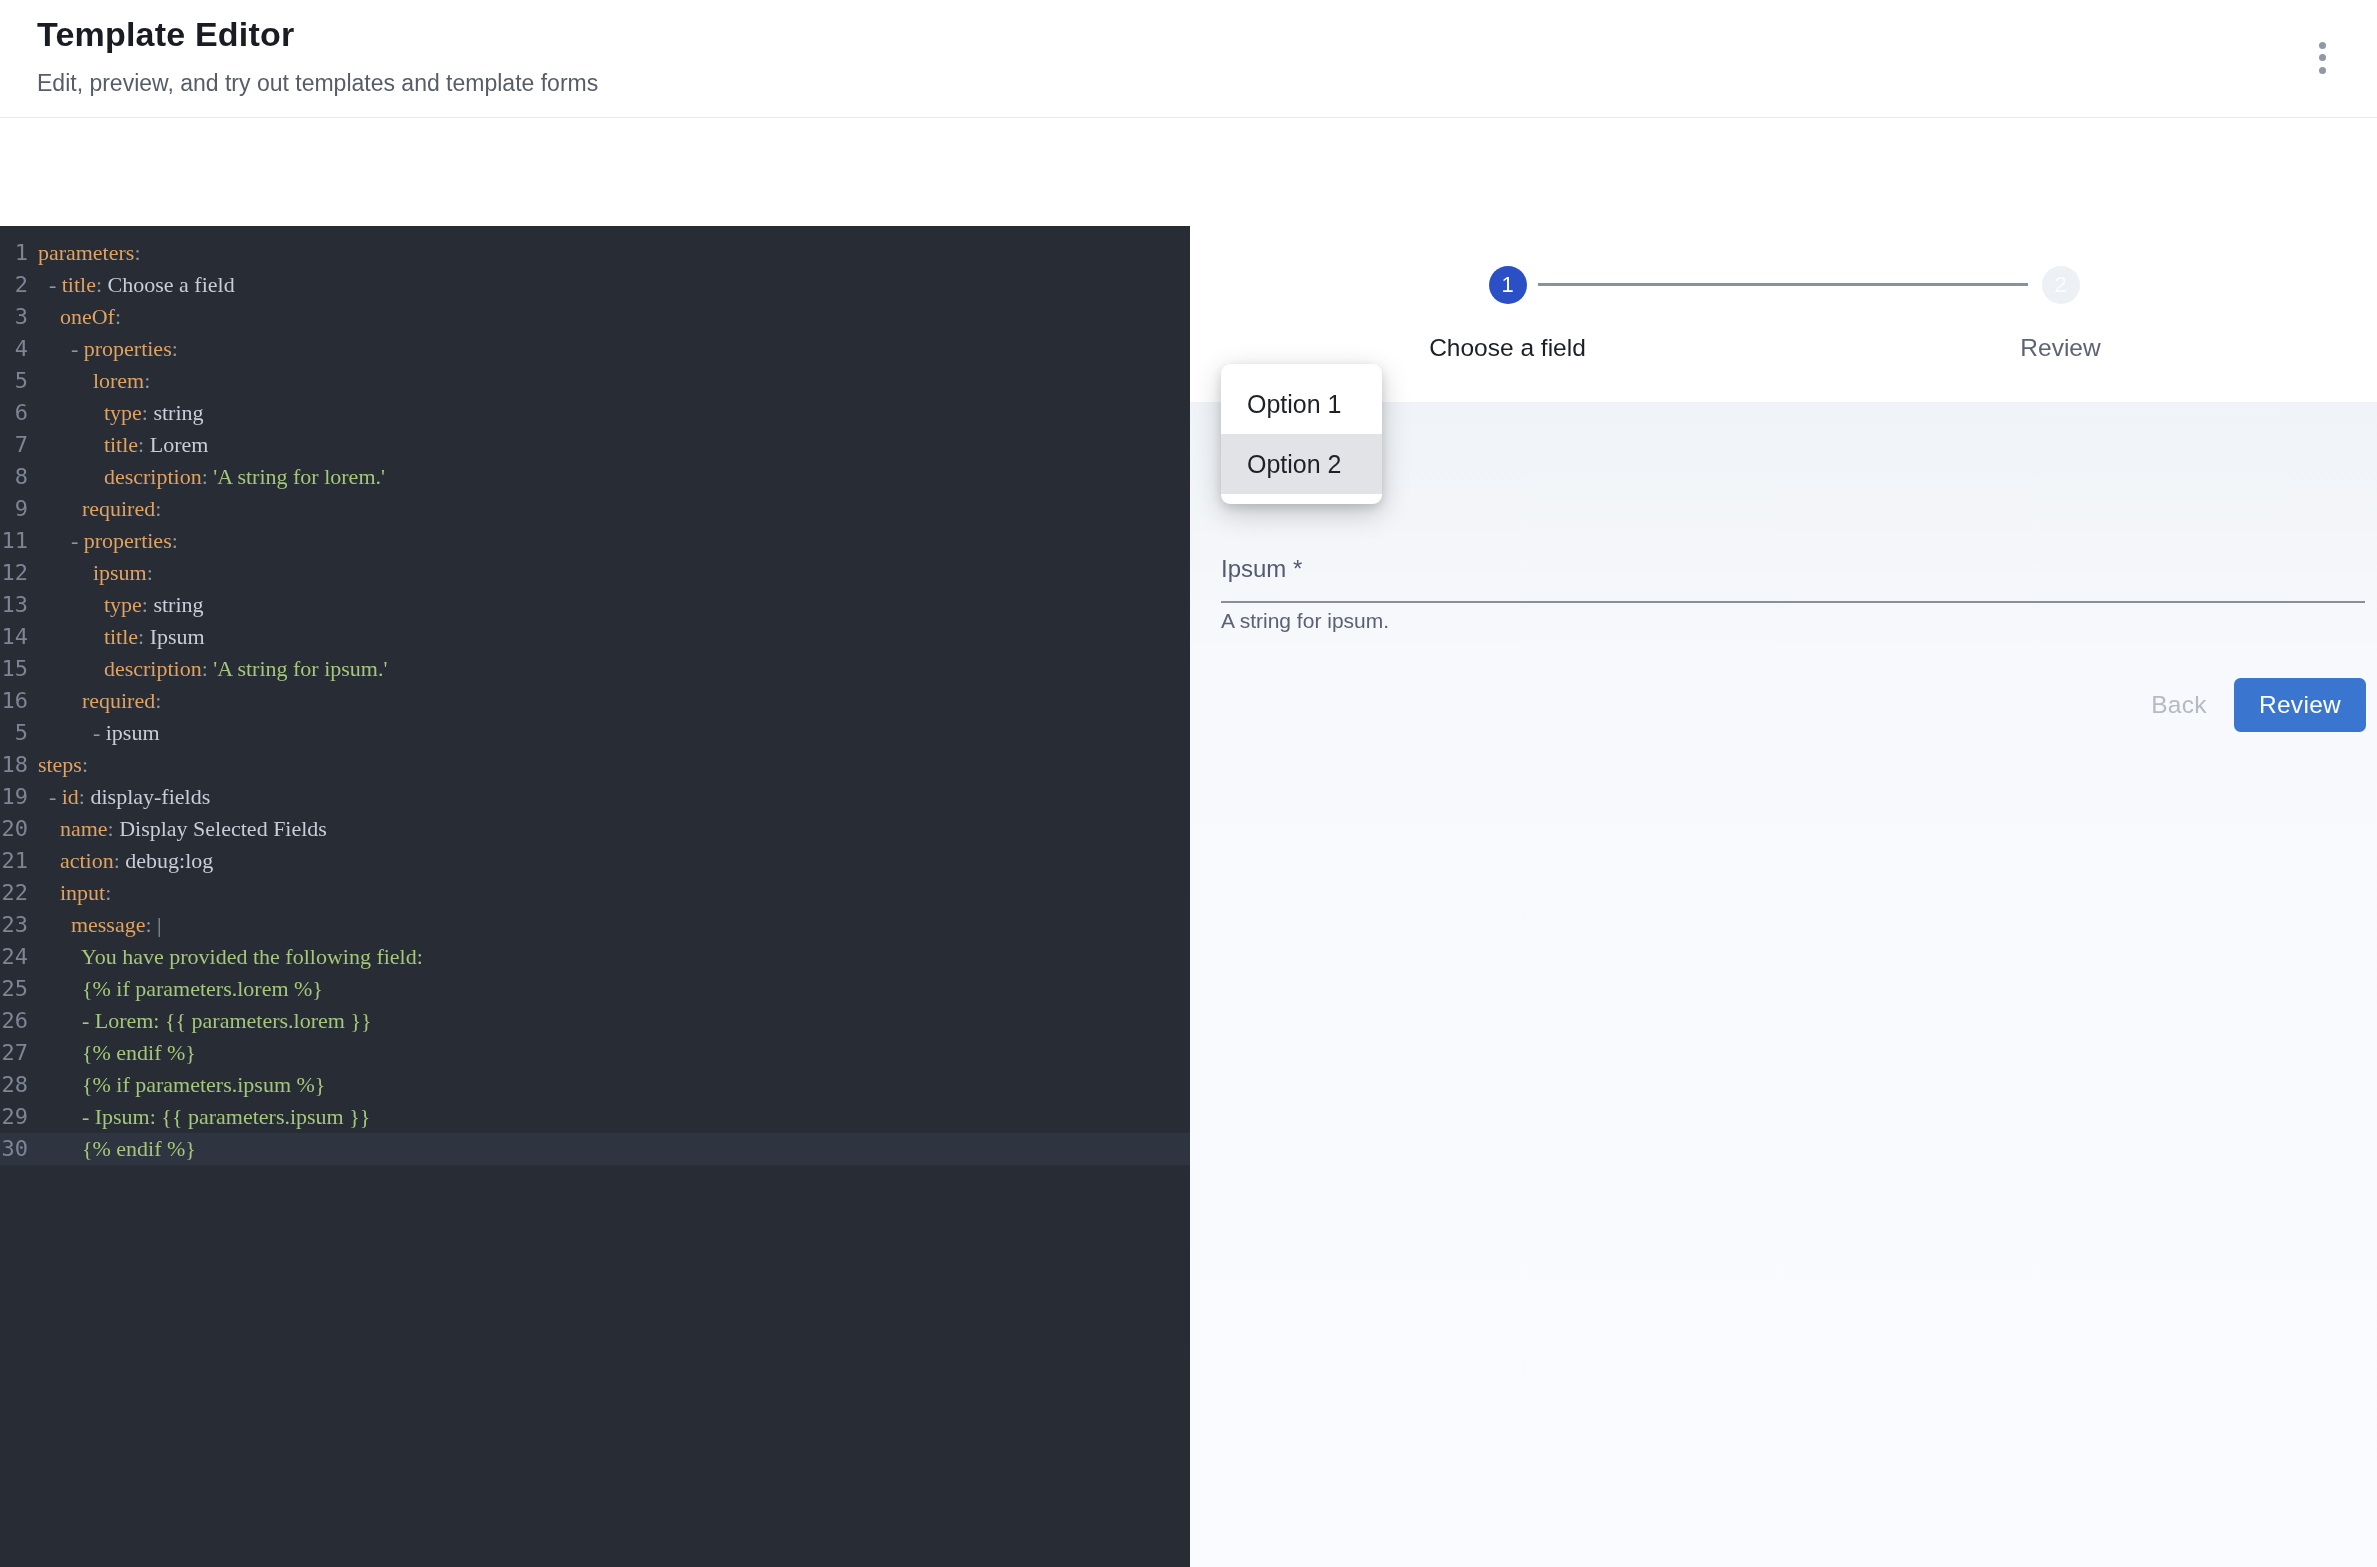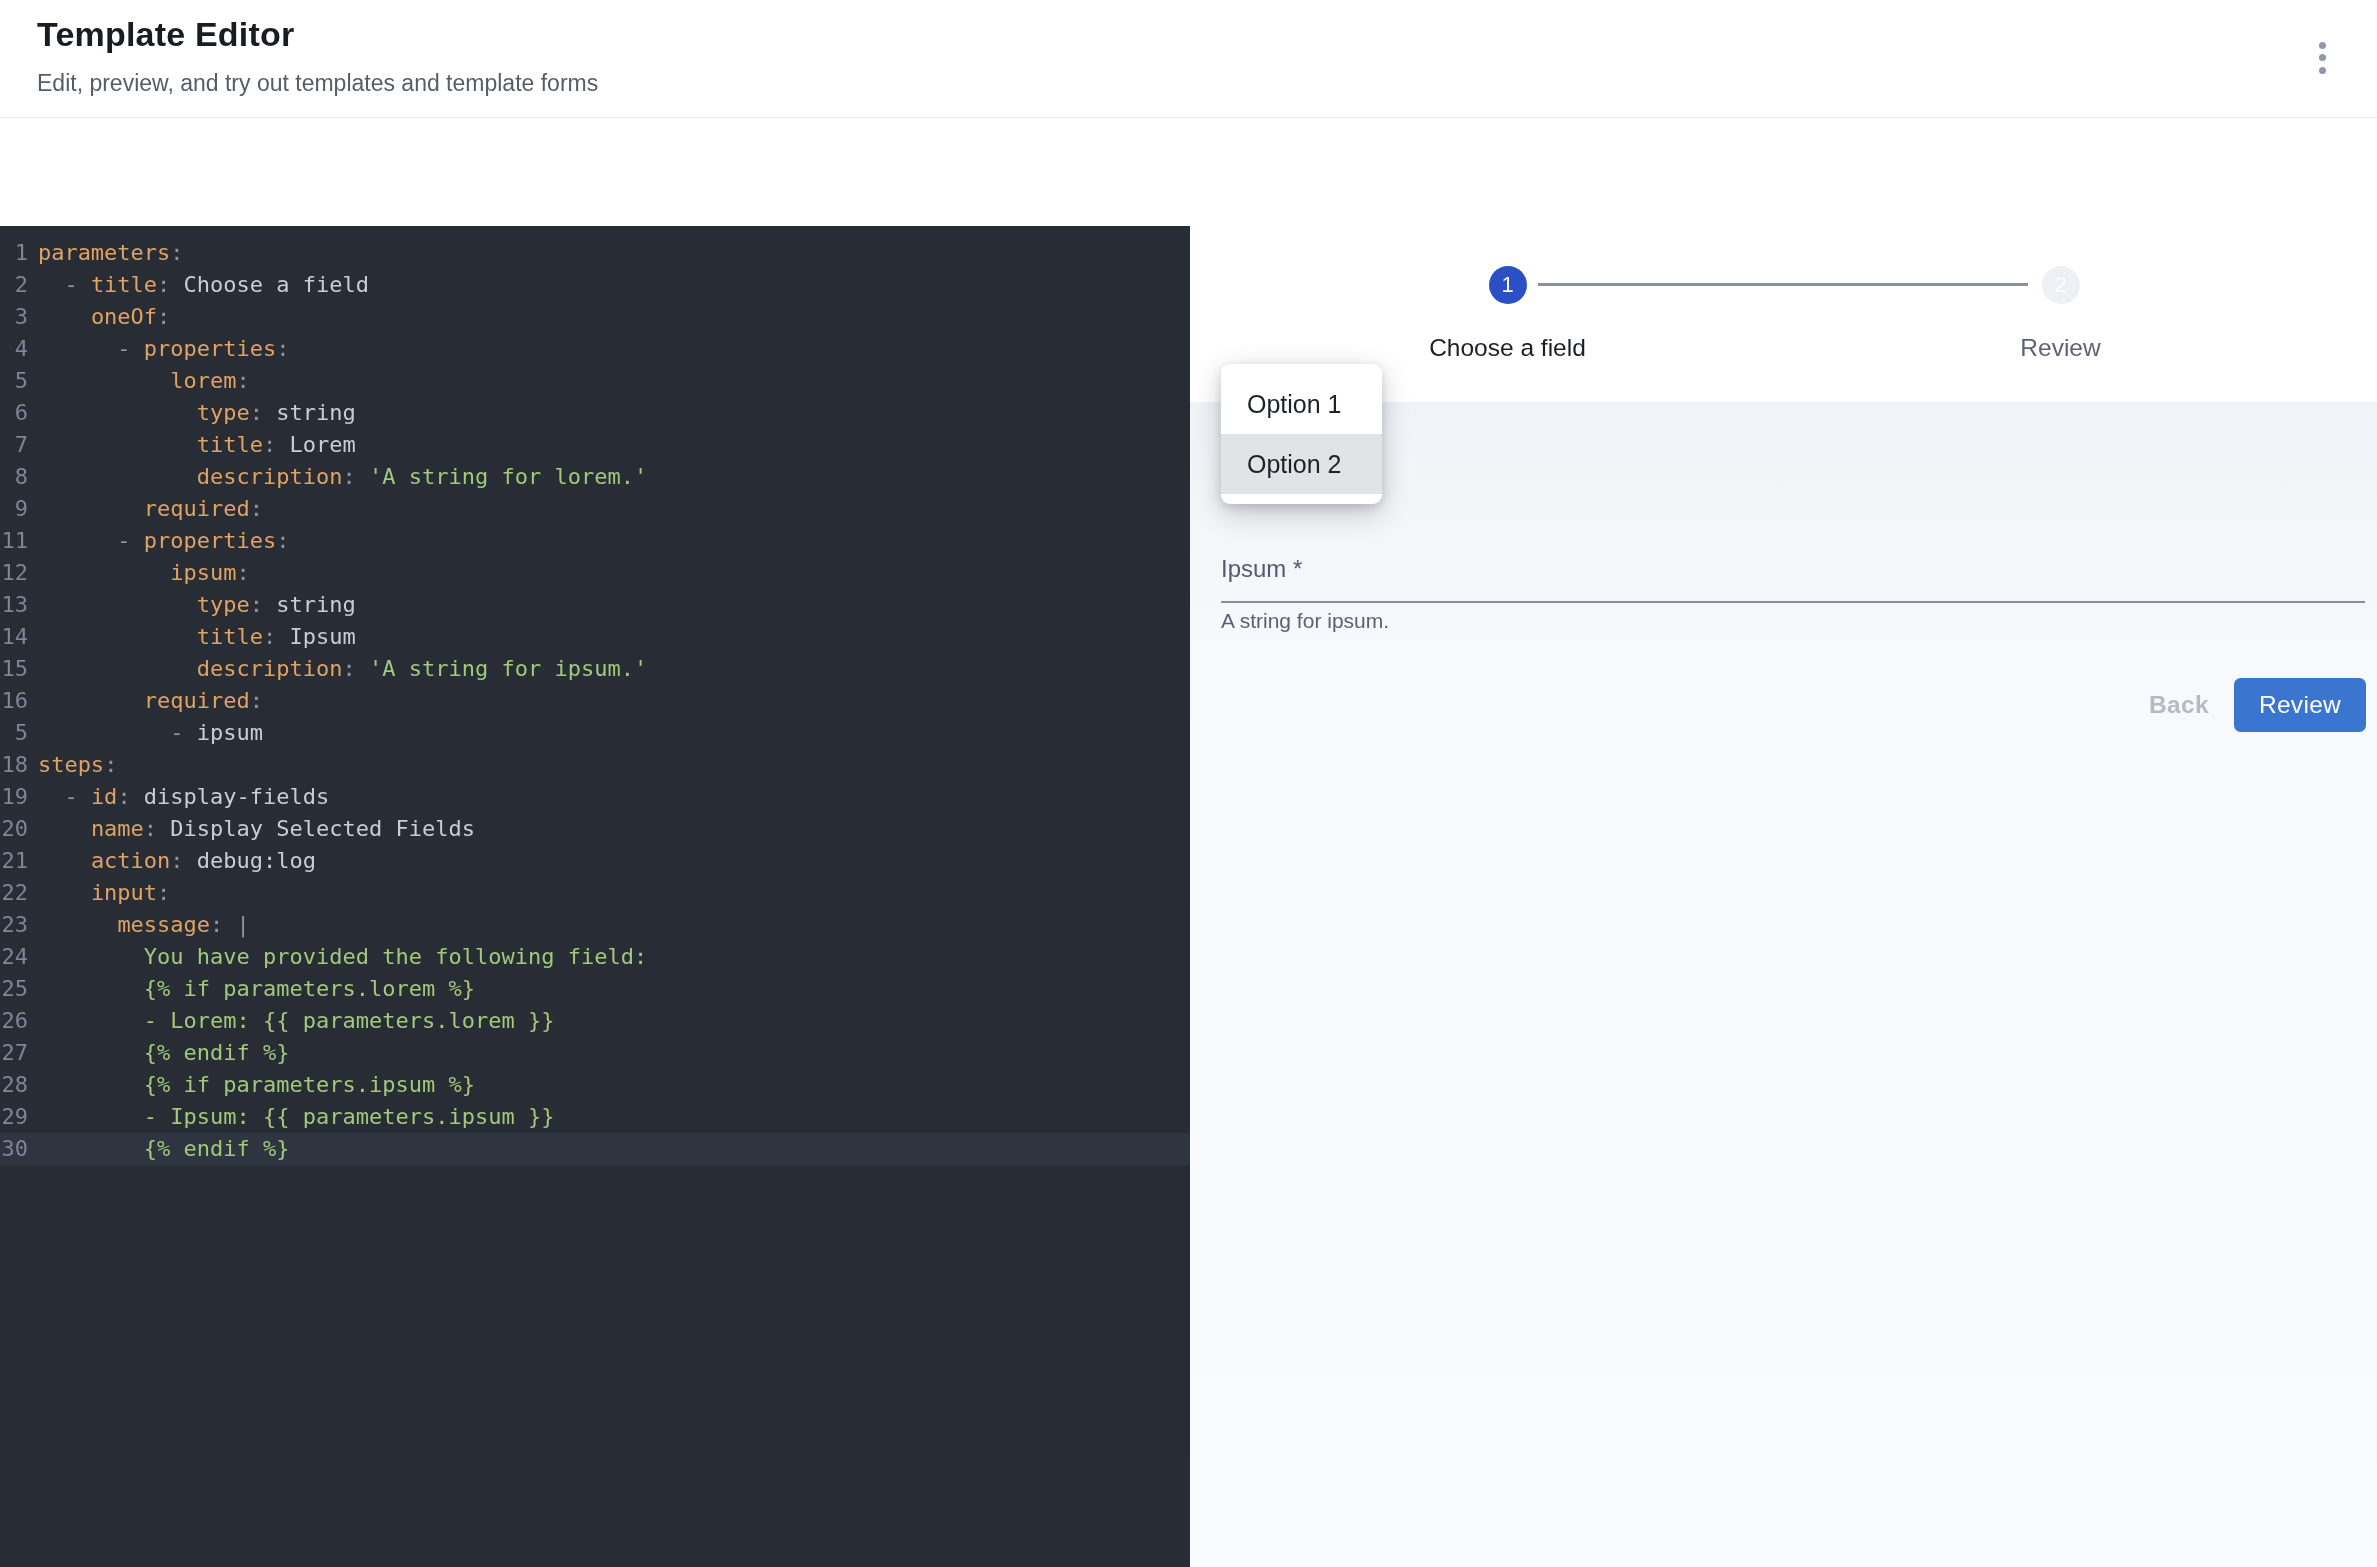--- a/index.html
+++ b/index.html
@@ -23,21 +23,21 @@
   .caret-down { position:absolute; left:2237px; top:29px; width:0; height:0; border-left:9.8px solid transparent; border-right:9.8px solid transparent; border-top:11.4px solid #5a6069; }
   .clear-btn { position:absolute; left:2304px; top:154px; width:38px; height:38px; border:none; background:transparent; cursor:pointer; }
   .clear-btn svg { position:absolute; left:0; top:0; }
 
   
   .editor { position:absolute; left:0; top:226px; width:1190px; height:1341px; background:#272c35; overflow:hidden; cursor:text; }
   .code-lines { position:absolute; left:0; top:11.4px; width:1190px; }
   .cl { display:flex; height:32px; line-height:32px; font-family:"DejaVu Sans Mono", monospace; font-size:22px; white-space:pre; }
   .cl.active { background:#2e3440; }
   .ln { width:33px; flex:0 0 33px; text-align:right; padding-right:4.9px; color:#7c8594; }
-  .lt { padding-left:4.9px; }
+  .lt { padding-left:4.9px;font-family:Liberation Serif, serif; }
   .tk-k { color:#dfa263; }
   .tk-p { color:#8e96a3; }
   .tk-t { color:#c7ced8; }
   .tk-s { color:#a3c77b; }
 
   
   .right-panel { position:absolute; left:1190px; top:226px; width:1188px; height:1341px; background:#ffffff; }
   .form-region { position:absolute; left:1190px; top:402px; width:1188px; height:1165px;
                  background:linear-gradient(180deg,#f0f3f7 0px,#f7f9fc 261px,#fafbfe 100%); }
 
@@ -59,21 +59,21 @@
   .dropdown-item.selected { background:#e2e3e6; }
 
   
   .ipsum-field { position:absolute; left:1221px; top:547px; width:1144px; height:82px; cursor:text; }
   .field-label { position:absolute; left:0; top:8.2px; font-size:24px; color:#545a70; }
   .field-underline { position:absolute; left:0; top:54px; width:1144px; height:1.6px; background:#898e98; }
   .helper-text { position:absolute; left:0; top:62px; font-size:21px; color:#5b6173; }
 
   
   .back-btn { position:absolute; left:2134px; top:678px; width:90px; height:54px; border:none; background:transparent;
-              font-size:24.5px; font-weight:700; color:#b5bac3; letter-spacing:0.3px; cursor:pointer; font-family:"Liberation Sans", sans-serif; }
+              font-size:24.5px; font-weight:400; color:#b5bac3; letter-spacing:0.3px; cursor:pointer; font-family:"Liberation Sans", sans-serif; }
   .review-btn { position:absolute; left:2234px; top:678px; width:132px; height:54px; border:none; border-radius:6.5px; background:#3a76d0;
                 font-size:24.5px; font-weight:500; color:#ffffff; letter-spacing:0.3px; cursor:pointer; font-family:"Liberation Sans", sans-serif; }
 </style>
 </head>
 <body>
 
 <div id="app">
 
   <div class="header">
     <div class="page-title">Template Editor</div>

